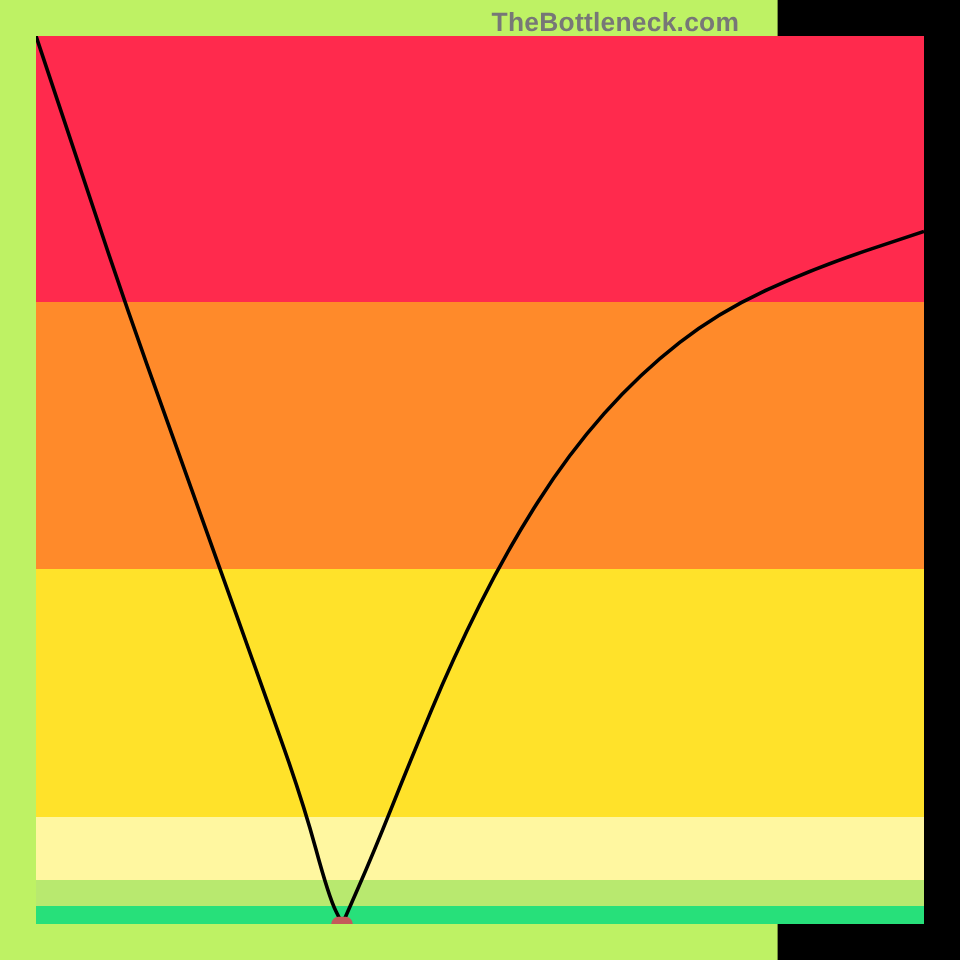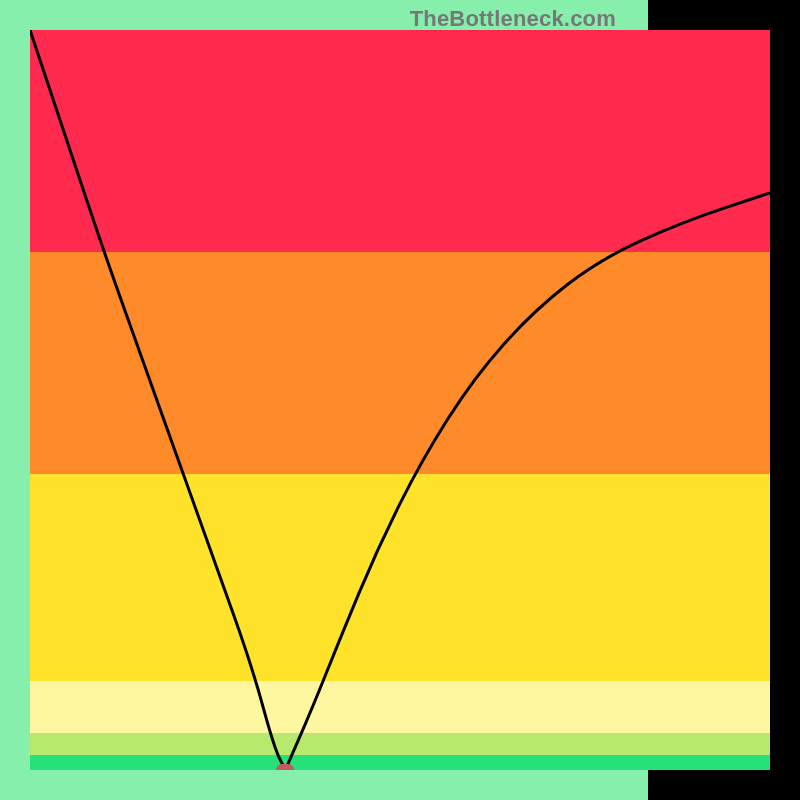--- a/index.html
+++ b/index.html
@@ -8,21 +8,21 @@
     padding: 0;
     width: 800px;
     height: 800px;
     overflow: hidden;
     background: #000;
   }
   .frame {
     position: relative;
     width: 648px;
     height: 800px;
-    background: #86efac;
+    background: #bef264;
     text-align: center;
   }
   .plot-area {
     position: absolute;
     left: 30px;
     top: 30px;
     width: 740px;
     height: 740px;
     overflow: hidden;
   }

